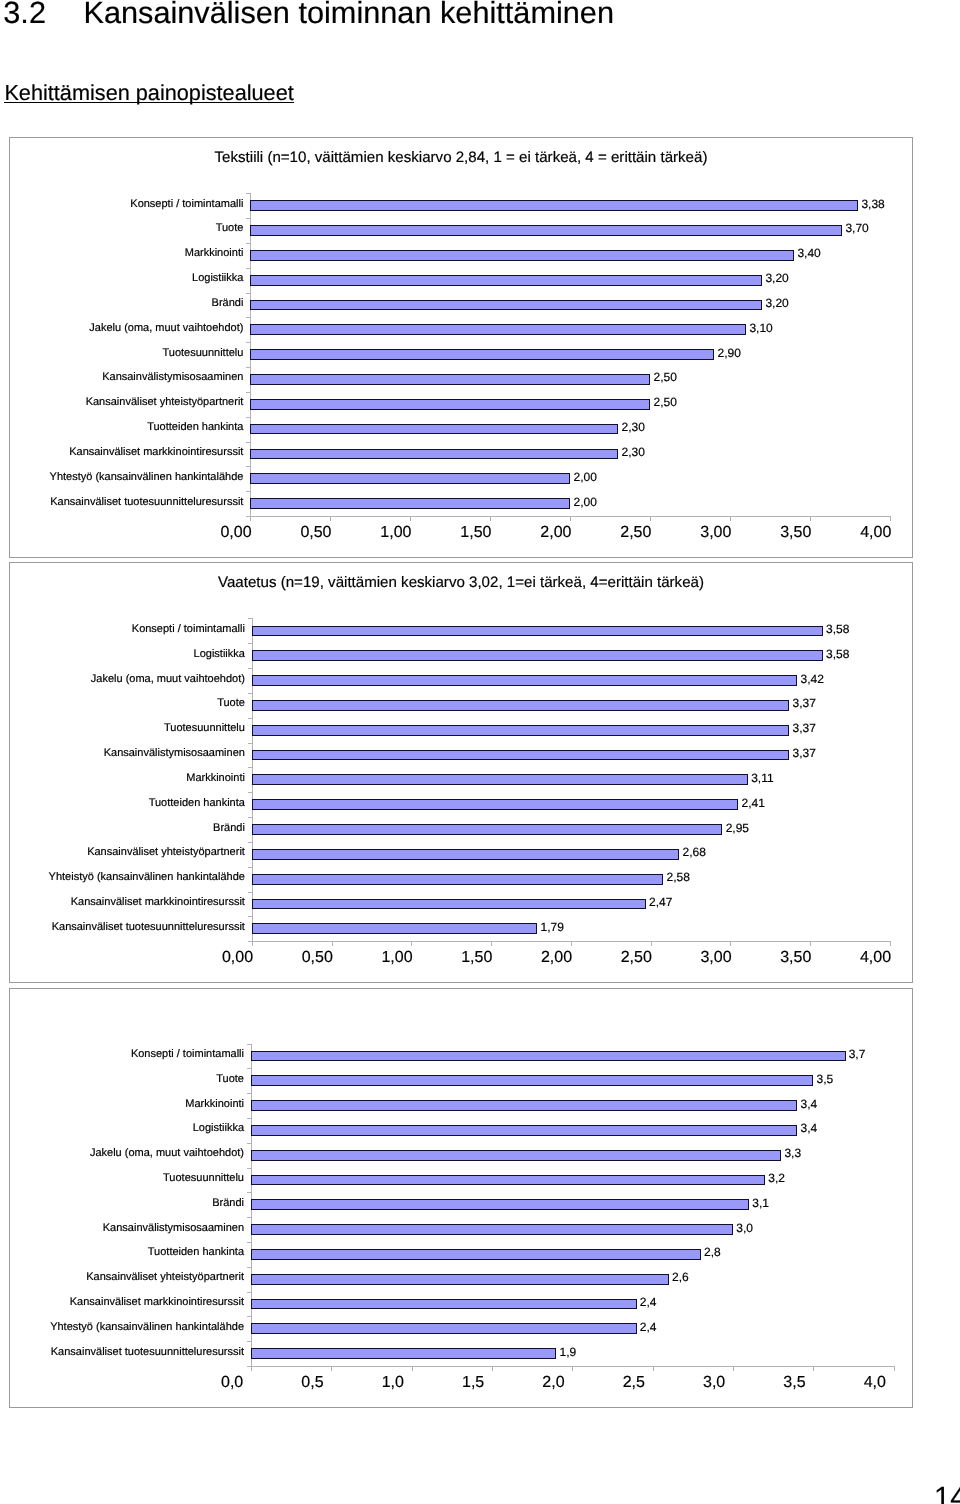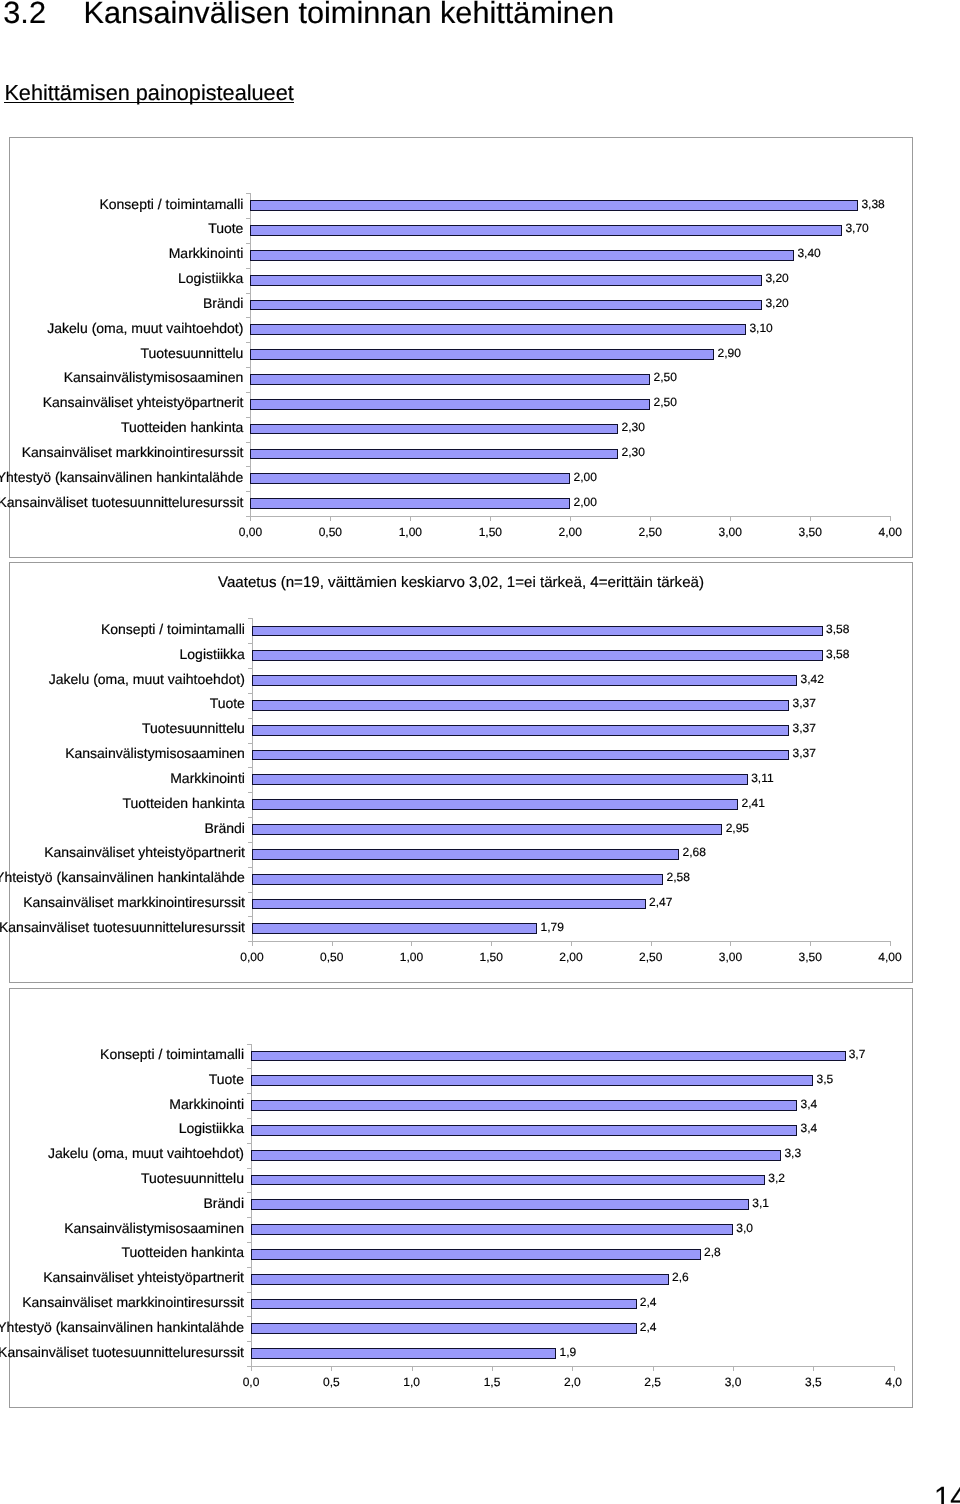--- a/index.html
+++ b/index.html
@@ -9,34 +9,35 @@
        text-rendering:geometricPrecision;
        -webkit-text-stroke:0.18px #000;}
   .pg-heading{position:absolute;left:3.3px;top:-3.0px;font-size:30.7px;line-height:32px;white-space:pre;}
   .pg-heading .gap{display:inline-block;width:37.5px;}
   .pg-sub{position:absolute;left:4.4px;top:79.5px;font-size:21.7px;line-height:25px;white-space:pre;}
   .pg-sub-ul{position:absolute;left:4.4px;top:102px;height:1.4px;background:#000;}
   .pageno{position:absolute;left:934.0px;top:1481.3px;font-size:29.2px;line-height:34px;}
   .chart{position:absolute;border:1px solid #9b9b9b;background:#fff;box-sizing:border-box;}
   .ctitle{position:absolute;left:0;right:0;text-align:center;font-size:15.1px;line-height:16px;white-space:nowrap;}
   .bar{position:absolute;background:#9999fa;border:1.1px solid #10102e;box-sizing:border-box;}
-  .cat{position:absolute;text-align:right;font-size:14px;line-height:15px;white-space:nowrap;}
+  .cat{position:absolute;text-align:right;font-size:11px;line-height:15px;white-space:nowrap;}
   .vlab{position:absolute;text-align:left;font-size:12px;line-height:15px;white-space:nowrap;}
-  .xtick{position:absolute;text-align:center;font-size:12px;line-height:15px;width:60px;}
+  .xtick{position:absolute;text-align:left;font-size:16px;line-height:15px;width:60px;}
   .axisline{position:absolute;background:#b3b3b3;}
   .ytick{position:absolute;background:#b3b3b3;height:1px;width:4px;}
   .xtickm{position:absolute;background:#b3b3b3;width:1px;height:4px;}
 </style>
 </head>
 <body>
 
 <div class="pg-heading"><span>3.2</span><span class="gap"></span><span>Kansainvälisen toiminnan kehittäminen</span></div>
 <div class="pg-sub" id="pg-sub">Kehittämisen painopistealueet</div>
 <div class="pg-sub-ul" id="pg-sub-ul" style="width: 289.375px;"></div>
 <div class="chart" style="left:9px;top:137.3px;width:904px;height:420.6px">
+  <div class="ctitle" style="top:11.8px">Tekstiili (n=10, väittämien keskiarvo 2,84, 1 = ei tärkeä, 4 = erittäin tärkeä)</div>
   <div class="axisline" style="left:240.4px;top:54.9px;width:1px;height:323.8px"></div>
   <div class="axisline" style="left:240.4px;top:377.7px;width:640.8px;height:1px"></div>
   <div class="ytick" style="left:236.4px;top:54.9px"></div>
   <div class="ytick" style="left:236.4px;top:79.73px"></div>
   <div class="ytick" style="left:236.4px;top:104.56px"></div>
   <div class="ytick" style="left:236.4px;top:129.39px"></div>
   <div class="ytick" style="left:236.4px;top:154.22px"></div>
   <div class="ytick" style="left:236.4px;top:179.05px"></div>
   <div class="ytick" style="left:236.4px;top:203.88px"></div>
   <div class="ytick" style="left:236.4px;top:228.72px"></div>

